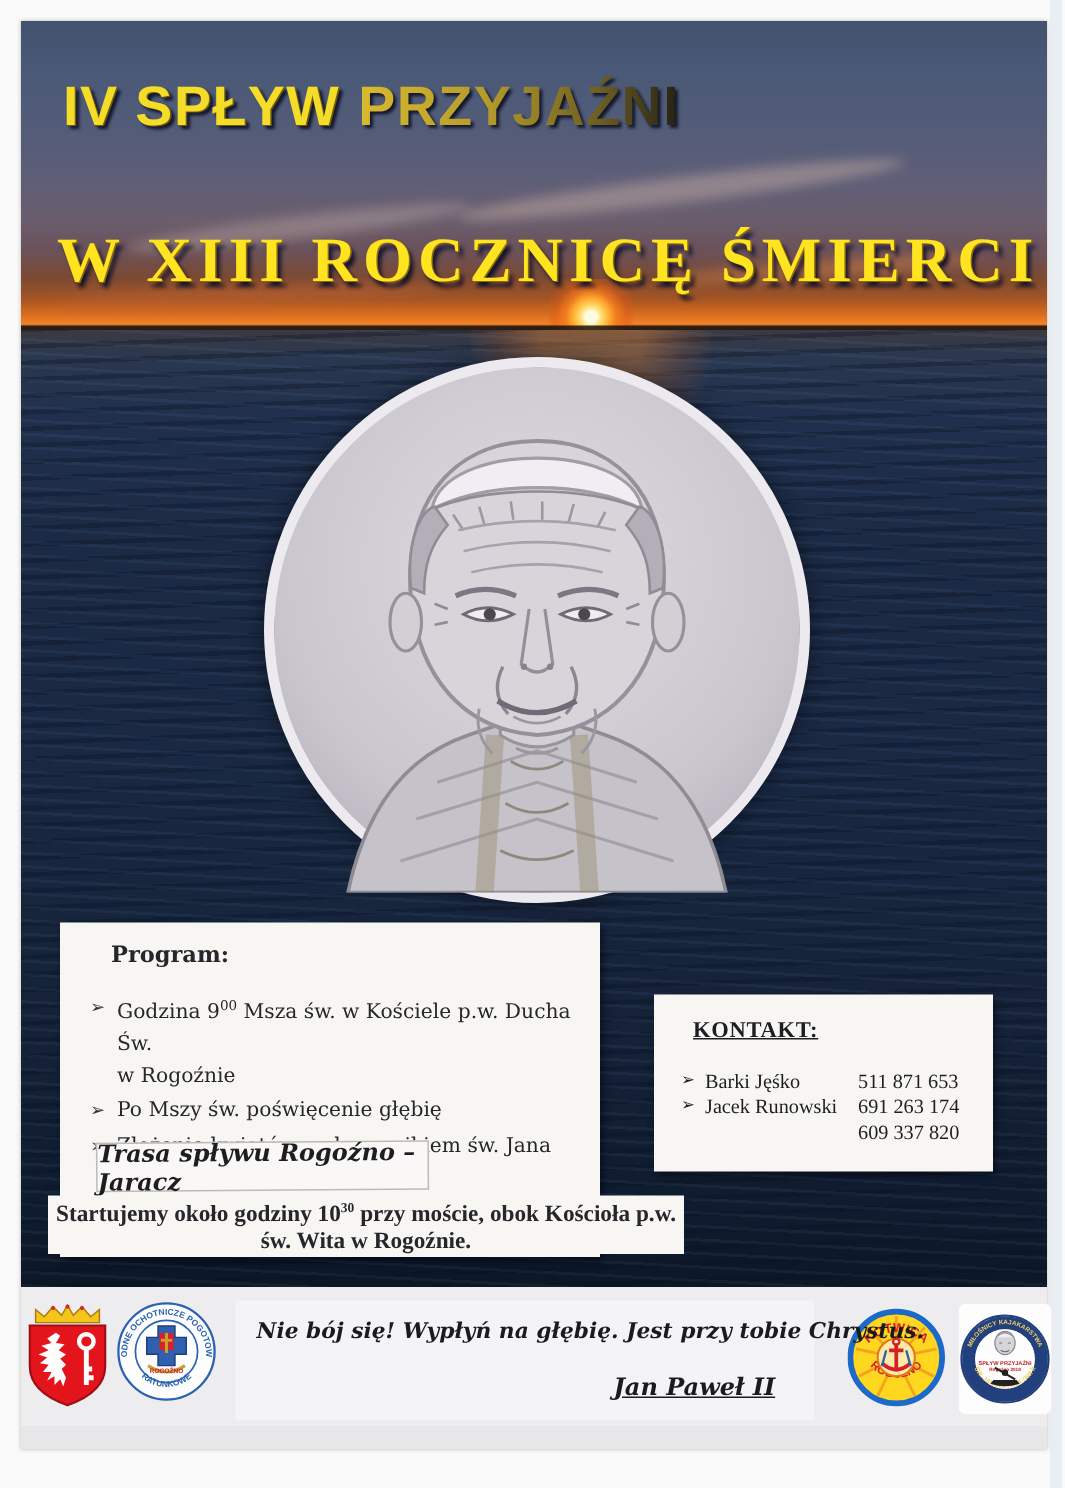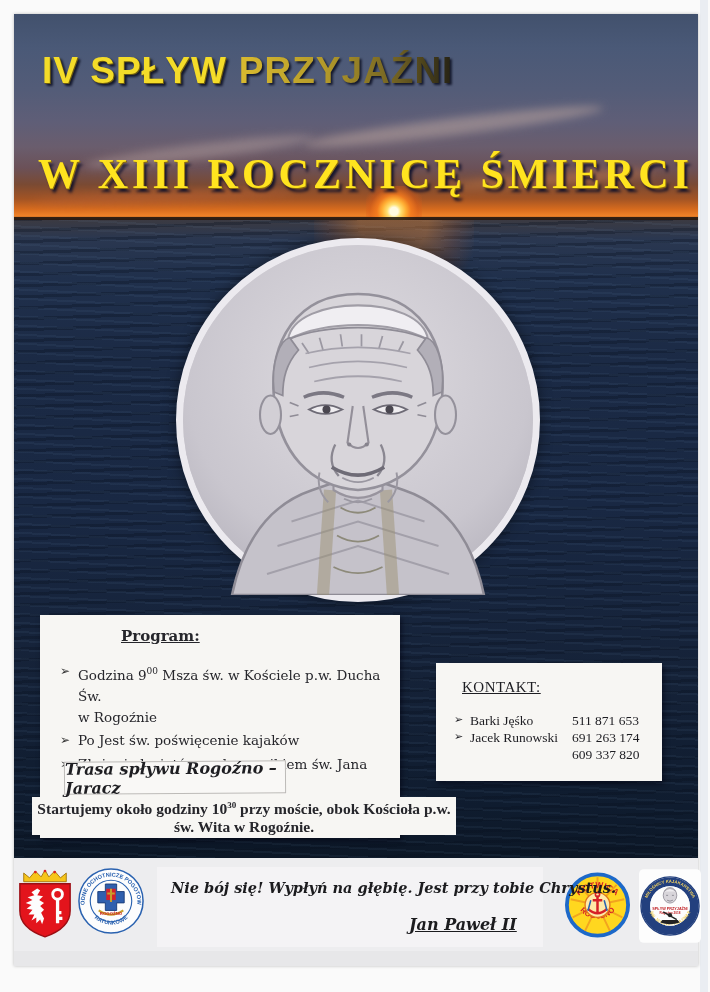--- a/index.html
+++ b/index.html
@@ -84,21 +84,21 @@
     box-shadow:0 0 14px rgba(0,0,0,.45);
   }
   .portrait svg{position:absolute;left:0;top:0;}
 
   
   .program-box{
     position:absolute;left:26px;top:601px;width:360px;height:223px;
     background:#f7f6f3;box-shadow:2px 3px 5px rgba(0,0,15,.5);
     font-family:"DejaVu Serif", serif;color:#26262b;
   }
-  .program-heading{position:absolute;left:34px;top:12px;font-size:15px;font-weight:700;text-decoration:underline;margin-left:47px;}
+  .program-heading{position:absolute;left:34px;top:12px;font-size:15px;font-weight:700;}
   .program-list{position:absolute;left:20px;top:46px;width:330px;font-size:13.5px;line-height:21px;}
   .p-item{display:flex;margin-bottom:2.5px;}
   .p-bullet{width:18px;flex:none;font-size:12px;color:#333;}
   .p-text{flex:1;}
   sup{font-size:9px;}
   .route-box{
     position:absolute;left:24px;top:146px;width:220px;height:31px;
     border:1px solid #bdbbb8;background:#f9f8f6;transform:rotate(-.4deg);
     display:flex;align-items:center;justify-content:center;
     font-style:italic;font-size:16px;font-weight:700;color:#1e1e22;
@@ -107,21 +107,21 @@
   .start-note{
     position:absolute;left:-8px;top:182px;width:424px;text-align:center;
     font-family:"Liberation Serif", serif;font-size:15.5px;font-weight:700;line-height:17.5px;
     background:#f7f6f3;
   }
   .contact-box{
     position:absolute;left:422px;top:649px;width:226px;height:118px;
     background:#f7f6f3;box-shadow:2px 3px 5px rgba(0,0,15,.5);
     font-family:"Liberation Serif", serif;color:#1d1d22;
   }
-  .contact-heading{position:absolute;left:26px;top:16px;font-size:15px;font-weight:400;letter-spacing:.5px;text-decoration:underline;}
+  .contact-heading{position:absolute;left:26px;top:16px;font-size:15px;font-weight:700;letter-spacing:.5px;text-decoration:underline;}
   .c-row{position:absolute;left:18px;width:196px;display:flex;font-size:13.5px;}
   .c-bullet{width:16px;flex:none;font-size:11px;}
   .c-name{width:102px;flex:none;}
   .c-phone{flex:1;}
   .r0{top:50px;} .r1{top:67px;} .r2{top:84px;}
 
   
   .footer{
     position:absolute;left:0;top:844px;width:684px;height:108px;
     background:linear-gradient(180deg,#ededef 0 86%,#e7e7e9 86% 100%);
@@ -214,21 +214,21 @@
 
   <div class="program-box">
     <div class="program-heading">Program:</div>
     <div class="program-list">
       <div class="p-item">
         <span class="p-bullet">➢</span>
         <span class="p-text"><span>Godzina 9</span><sup>00</sup><span> Msza św. w Kościele p.w. Ducha Św.</span><br><span>w Rogoźnie</span></span>
       </div>
       <div class="p-item">
         <span class="p-bullet">➢</span>
-        <span class="p-text">Po Jest św. poświęcenie kajaków</span>
+        <span class="p-text">Po Mszy św. poświęcenie głębię</span>
       </div>
       <div class="p-item">
         <span class="p-bullet">➢</span>
         <span class="p-text">Złożenie kwiatów pod pomnikiem św. Jana Pawła II</span>
       </div>
       <div class="p-item">
         <span class="p-bullet">➢</span>
         <span class="p-text">Wspólne odśpiewanie „Barki”</span>
       </div>
     </div>

